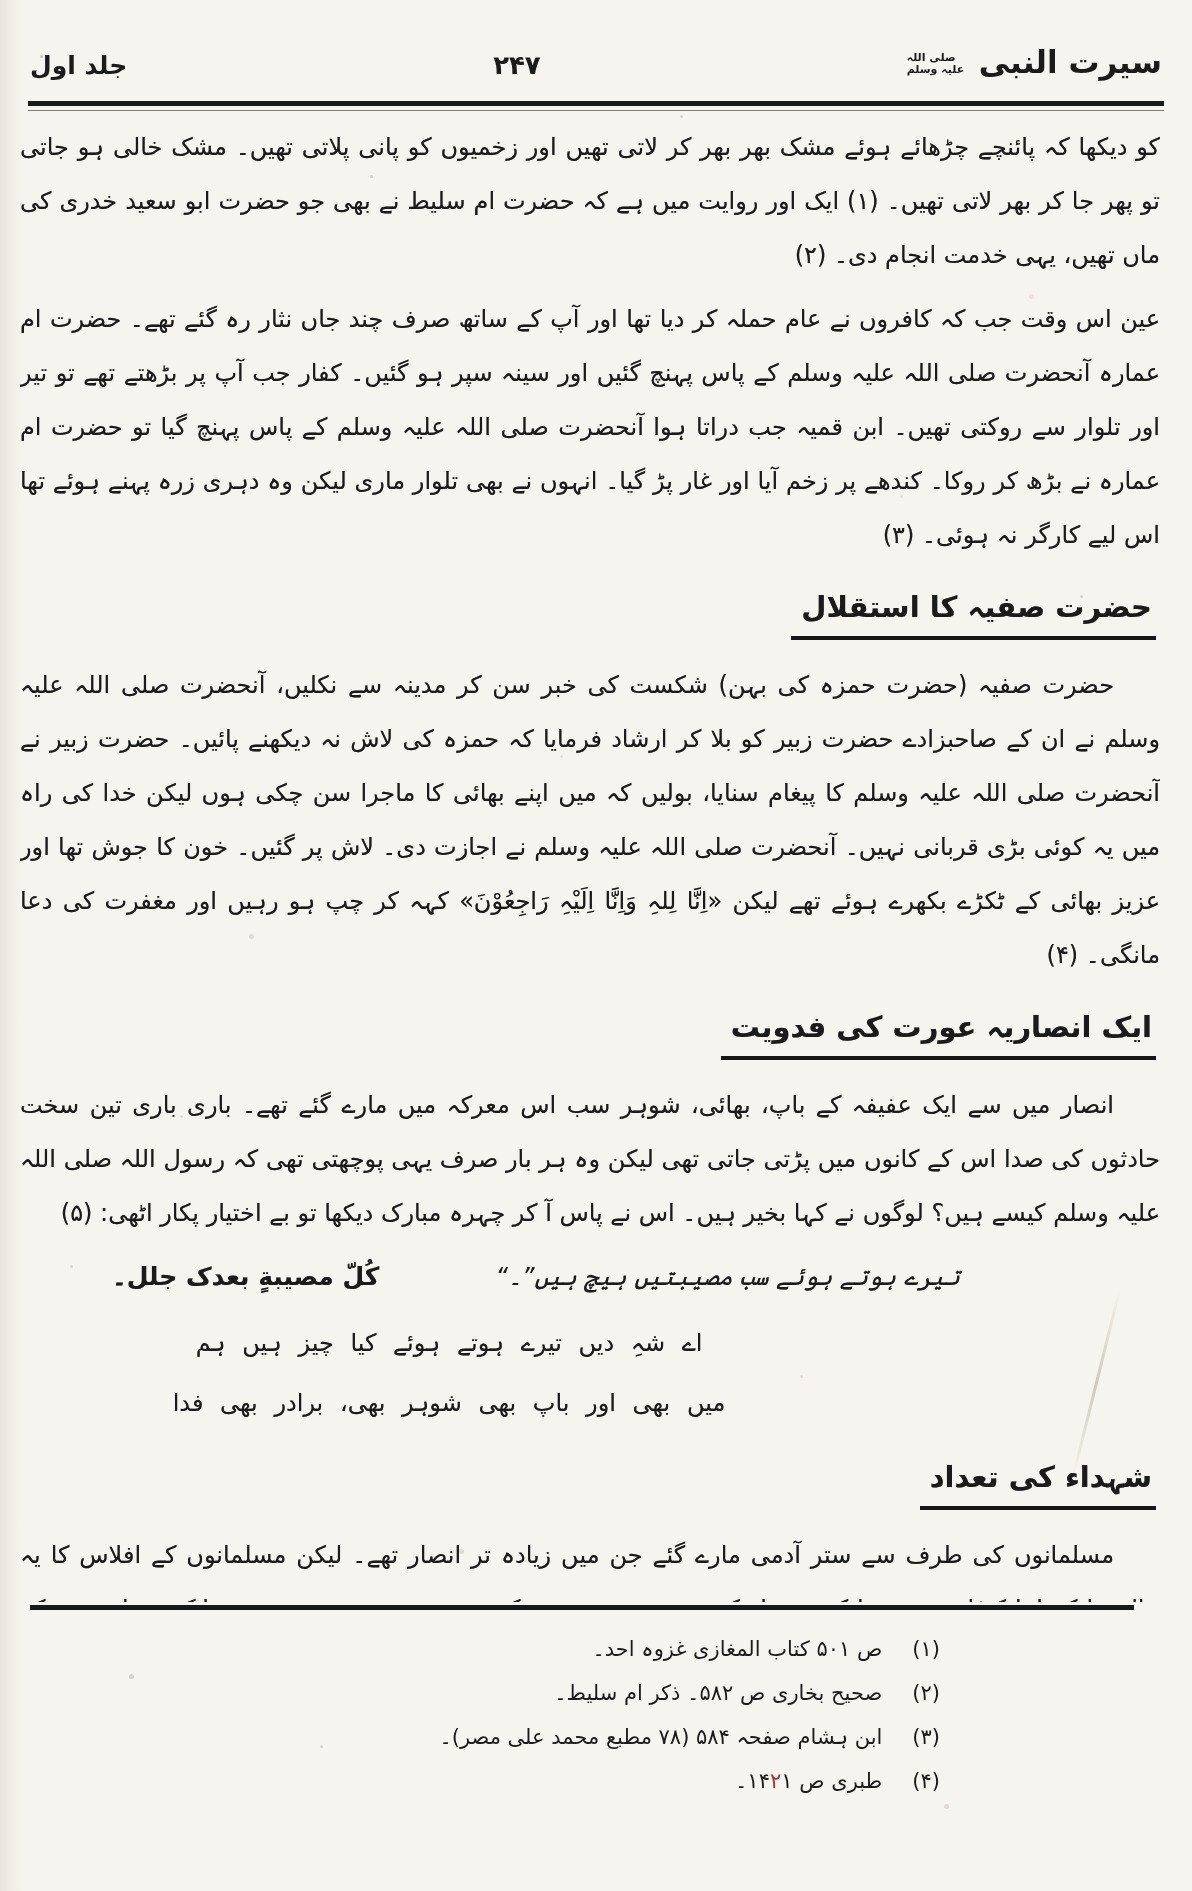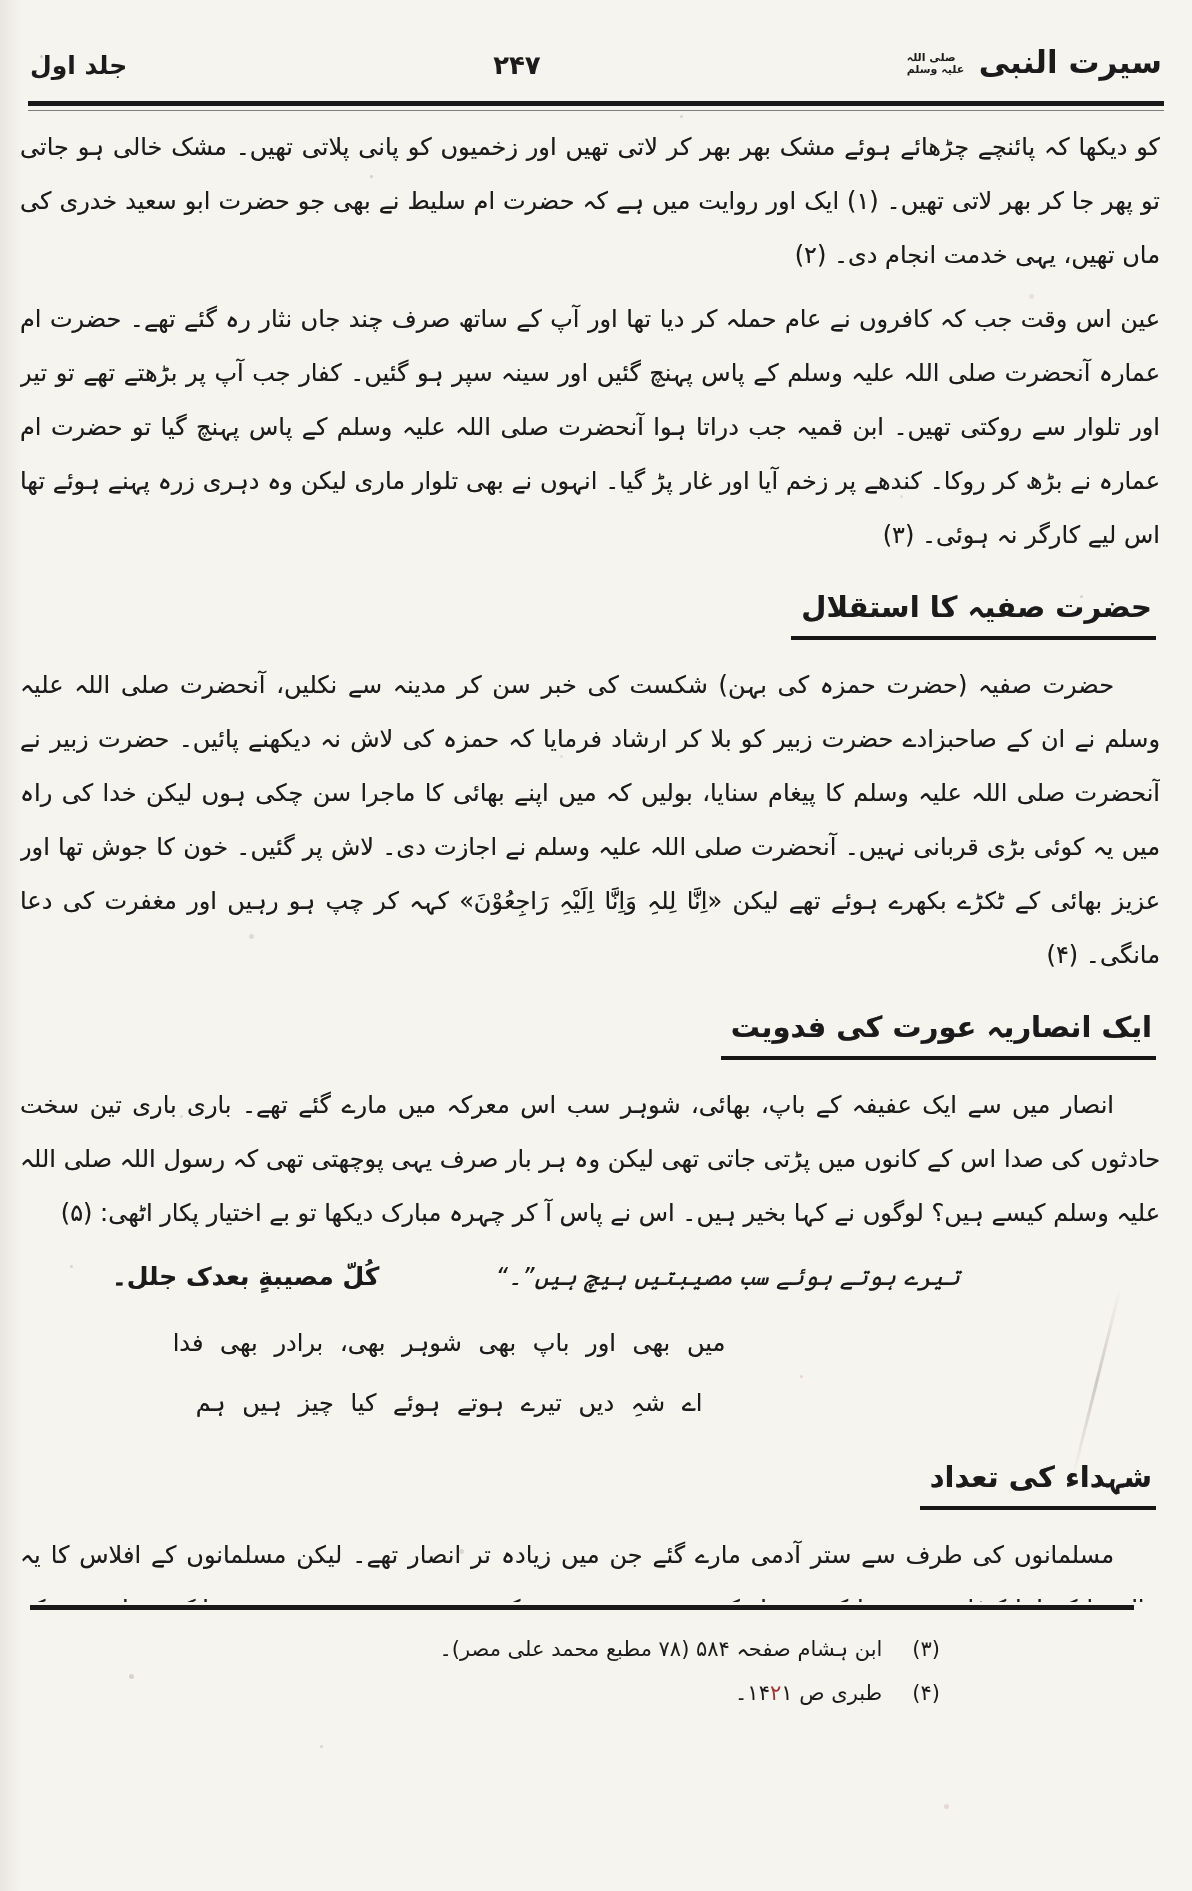--- a/index.html
+++ b/index.html
@@ -117,34 +117,40 @@
     <div class="heading-row">
       <span class="section-heading">ایک انصاریہ عورت کی فدویت</span>
     </div>
     <p class="indent">انصار میں سے ایک عفیفہ کے باپ، بھائی، شوہر سب اس معرکہ میں مارے گئے تھے۔ باری باری تین سخت حادثوں کی صدا اس کے کانوں میں پڑتی جاتی تھی لیکن وہ ہر بار صرف یہی پوچھتی تھی کہ رسول اللہ صلی اللہ علیہ وسلم کیسے ہیں؟ لوگوں نے کہا بخیر ہیں۔ اس نے پاس آ کر چہرہ مبارک دیکھا تو بے اختیار پکار اٹھی: (۵)</p>
 
     <div class="quote-line">
       <span class="quote-arabic">کُلّ مصیبةٍ بعدک جلل۔</span>
       <span class="quote-translation">“تیرے ہوتے ہوئے سب مصیبتیں ہیچ ہیں”۔</span>
     </div>
 
+    <div class="verse">اے شہِ دیں تیرے ہوتے ہوئے کیا چیز ہیں ہم</div>
     <div class="verse">میں بھی اور باپ بھی شوہر بھی، برادر بھی فدا</div>
-    <div class="verse">اے شہِ دیں تیرے ہوتے ہوئے کیا چیز ہیں ہم</div>
 
     <div class="heading-row">
       <span class="section-heading">شہداء کی تعداد</span>
     </div>
     <p class="indent">مسلمانوں کی طرف سے ستر آدمی مارے گئے جن میں زیادہ تر انصار تھے۔ لیکن مسلمانوں کے افلاس کا یہ حال تھا کہ اتنا کپڑا بھی نہ تھا کہ شہداء کی پردہ پوشی ہو سکتی۔ حضرت مصعب بن عمیر ایک صحابی تھے کہ ان کا پاؤں</p>
 
   </div>
 
   <div class="sep-rule"></div>
 
   <div class="footnotes">
     <div class="footnote">
+      <span class="fn-marker">(۱)</span><span>ص ۵۰۱ کتاب المغازی غزوہ احد۔</span>
+    </div>
+    <div class="footnote">
+      <span class="fn-marker">(۲)</span><span>صحیح بخاری ص ۵۸۲۔ ذکر ام سلیط۔</span>
+    </div>
+    <div class="footnote">
       <span class="fn-marker">(۳)</span><span>ابن ہشام صفحہ ۵۸۴ (۷۸ مطبع محمد علی مصر)۔</span>
     </div>
     <div class="footnote">
       <span class="fn-marker">(۴)</span><span>طبری ص ۱۴</span><span class="fn-red">۲</span><span>۱۔</span>
     </div>
   </div>
 
 </div>
 
 </body></html>

